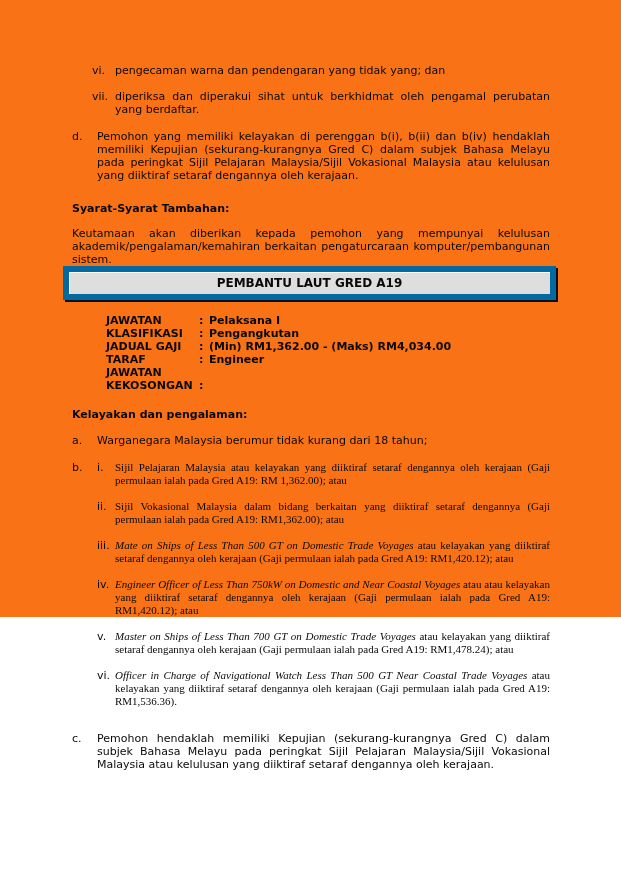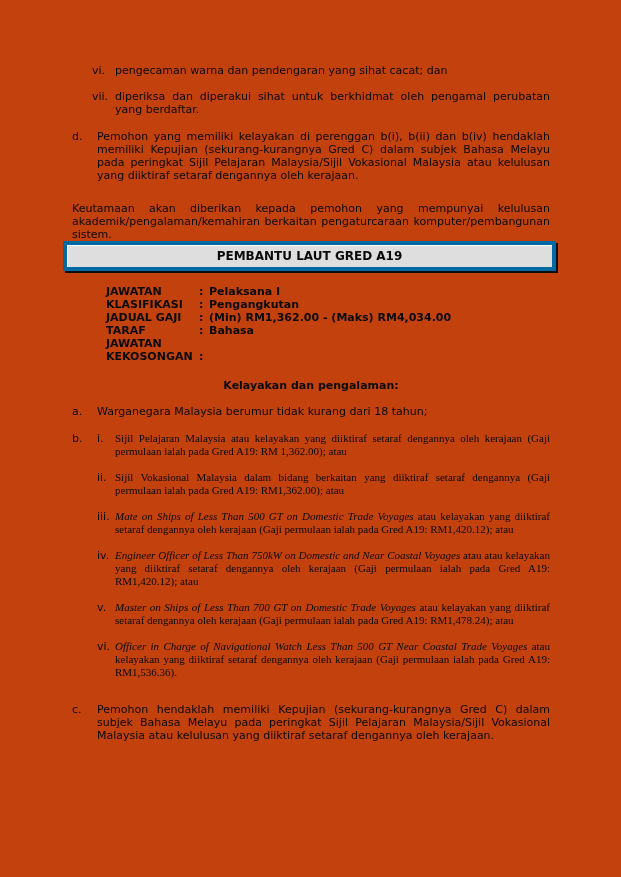--- a/index.html
+++ b/index.html
@@ -3,41 +3,41 @@
 <meta charset="utf-8">
 <style>
   * { margin: 0; padding: 0; box-sizing: border-box; }
   html, body { background: #ffffff; }
   body {
     width: 621px; height: 877px;
     font-family: "DejaVu Sans", "Liberation Sans", sans-serif;
     font-size: 11px; line-height: 13px; color: #0a0a0a;
     overflow: hidden;
   }
-  .page { width: 621px; height: 877px; background: #c2410c; }
+  .page { width: 621px; height: 617px; background: #f97316; }
   .content { padding: 64px 71px 0 72px; }
 
   
   .row { display: flex; align-items: flex-start; }
   .lvl1 { margin-bottom: 14px; }
   .lvl1 > .marker { flex: 0 0 25px; }
   .lvl2 { margin-left: 20px; margin-bottom: 13px; }
   .lvl2 > .marker { flex: 0 0 23px; }
   .row .txt { flex: 1 1 auto; text-align: justify; }
 
   .heading { font-weight: bold; margin-bottom: 12px; }
   .para { text-align: justify; }
   .mb20 { margin-bottom: 20px; }
-  .mb13 { margin-bottom: 13px; text-align: center; }
+  .mb13 { margin-bottom: 13px; }
 
   
   .banner {
     margin: 0 -6px 14px -9px;
     background: #dedede;
-    border: 4px solid #0369a1;
+    border: 6px solid #0369a1;
     box-shadow: 2px 2px 0 #0d0d0d, inset 1px 1px 0 #ffffff;
     text-align: center;
     font-weight: bold;
     font-size: 12px;
     padding: 5px 4px 4px;
   }
 
   
   .job-details { margin-left: 34px; font-weight: bold; margin-bottom: 16px; }
   .jd-row { display: flex; }
@@ -56,32 +56,33 @@
   i { font-style: italic; }
 </style>
 </head>
 <body>
 
 <div class="page">
   <div class="content">
 
     <div class="row lvl2">
       <span class="marker">vi.</span>
-      <div class="txt">pengecaman warna dan pendengaran yang sihat cacat; dan</div>
+      <div class="txt">pengecaman warna dan pendengaran yang tidak yang; dan</div>
     </div>
     <div class="row lvl2" style="margin-bottom:14px">
       <span class="marker">vii.</span>
       <div class="txt">diperiksa dan diperakui sihat untuk berkhidmat oleh pengamal perubatan yang berdaftar.</div>
     </div>
 
     <div class="row lvl1 mb20">
       <span class="marker">d.</span>
       <div class="txt">Pemohon yang memiliki kelayakan di perenggan b(i), b(ii) dan b(iv) hendaklah memiliki Kepujian (sekurang-kurangnya Gred C) dalam subjek Bahasa Melayu pada peringkat Sijil Pelajaran Malaysia/Sijil Vokasional Malaysia atau kelulusan yang diiktiraf setaraf dengannya oleh kerajaan.</div>
     </div>
 
+    <div class="heading">Syarat-Syarat Tambahan:</div>
     <div class="para">Keutamaan akan diberikan kepada pemohon yang mempunyai kelulusan akademik/pengalaman/kemahiran berkaitan pengaturcaraan komputer/pembangunan sistem.</div>
 
     <div class="banner">
       <span>PEMBANTU LAUT GRED A19</span>
     </div>
 
     <div class="job-details">
       <div class="jd-row">
         <span class="jd-label">JAWATAN</span>
         <span class="jd-colon">:</span>
@@ -93,21 +94,21 @@
         <span class="jd-value">Pengangkutan</span>
       </div>
       <div class="jd-row">
         <span class="jd-label">JADUAL GAJI</span>
         <span class="jd-colon">:</span>
         <span class="jd-value">(Min) RM1,362.00 - (Maks) RM4,034.00</span>
       </div>
       <div class="jd-row">
         <span class="jd-label">TARAF JAWATAN</span>
         <span class="jd-colon">:</span>
-        <span class="jd-value">Bahasa</span>
+        <span class="jd-value">Engineer</span>
       </div>
       <div class="jd-row">
         <span class="jd-label">KEKOSONGAN</span>
         <span class="jd-colon">:</span>
       </div>
     </div>
 
     <div class="heading mb13">Kelayakan dan pengalaman:</div>
 
     <div class="row lvl1">

